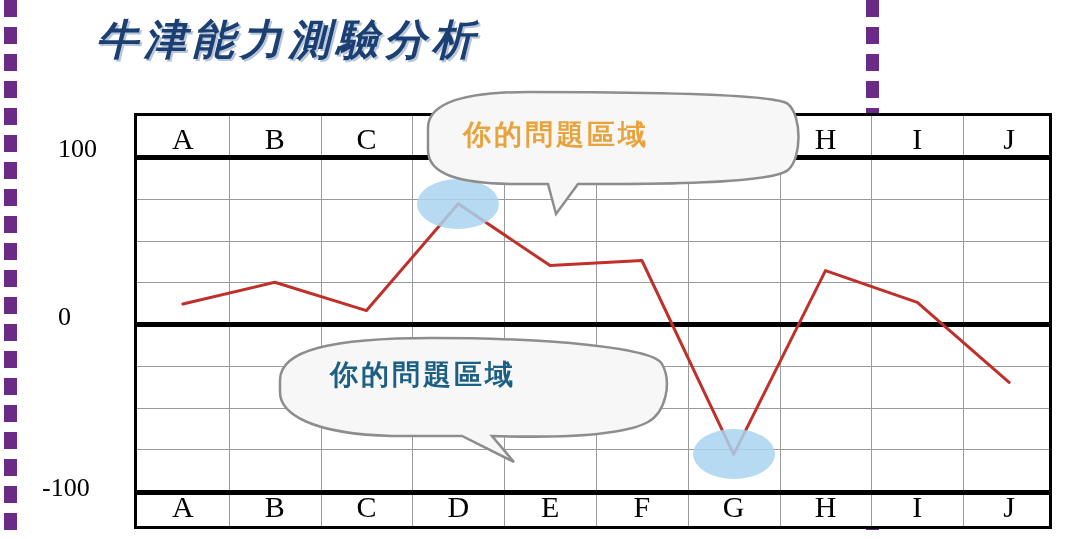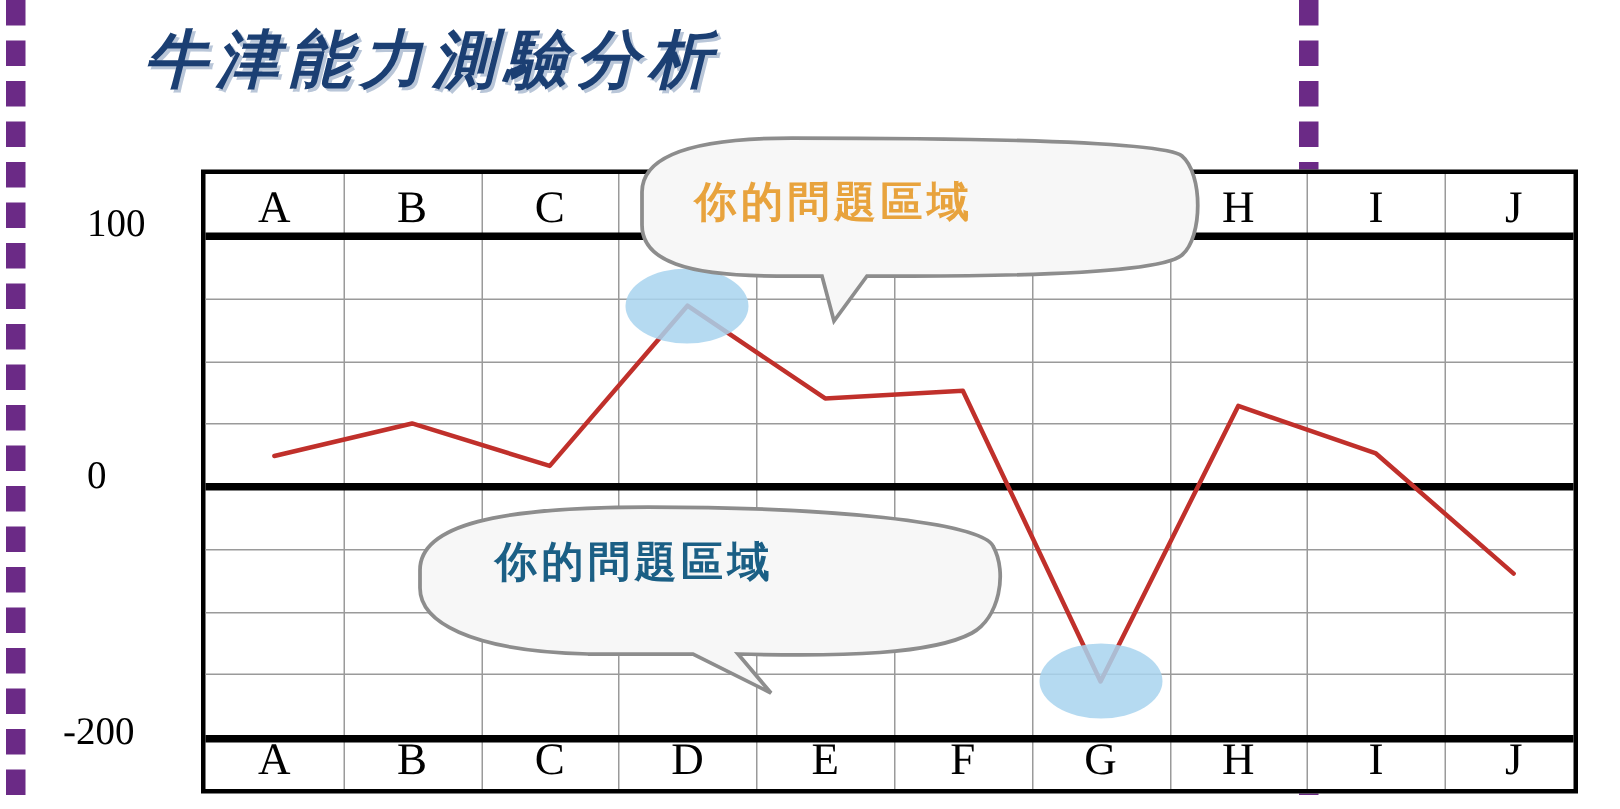--- a/index.html
+++ b/index.html
@@ -251,21 +251,21 @@
     <svg id="series-svg" viewBox="0 0 918 416" preserveAspectRatio="none">
       <polyline id="series-poly" fill="none" stroke="#c0302b" stroke-width="3" stroke-linejoin="round" stroke-linecap="round" points="45.9,188.0 137.7,166.3 229.5,194.6 321.3,87.8 413.1,149.6 504.9,144.5 596.7,338.3 688.5,154.6 780.3,186.3 872.1,266.4"></polyline>
     </svg>
 
     <div class="highlight" id="hl-strength" style="left: 280.3px; top: 62.76px; background: rgb(168, 212, 239);"></div>
     <div class="highlight" id="hl-problem" style="left: 555.7px; top: 313.26px; background: rgb(168, 212, 239);"></div>
   </div>
 
   <div class="y-label" id="y-100">100</div>
   <div class="y-label" id="y-0">0</div>
-  <div class="y-label" id="y-n100">-200</div>
+  <div class="y-label" id="y-n100">-100</div>
 
   <div class="bubble-wrap" id="bubble-strength-wrap">
     <svg width="400" height="130" viewBox="0 0 400 130">
       <path d="M 20 40 C 20 14, 60 4, 120 4 C 230 4, 368 6, 380 16
                C 394 28, 394 70, 380 82 C 368 92, 300 96, 200 96
                L 170 96 L 148 126 L 140 96 L 110 96 C 50 96, 20 86, 20 62 Z" fill="#f7f7f7" stroke="#8d8d8d" stroke-width="2.5"></path>
     </svg>
     <div class="bubble-text" id="bubble-strength-text">你的問題區域</div>
   </div>
 

